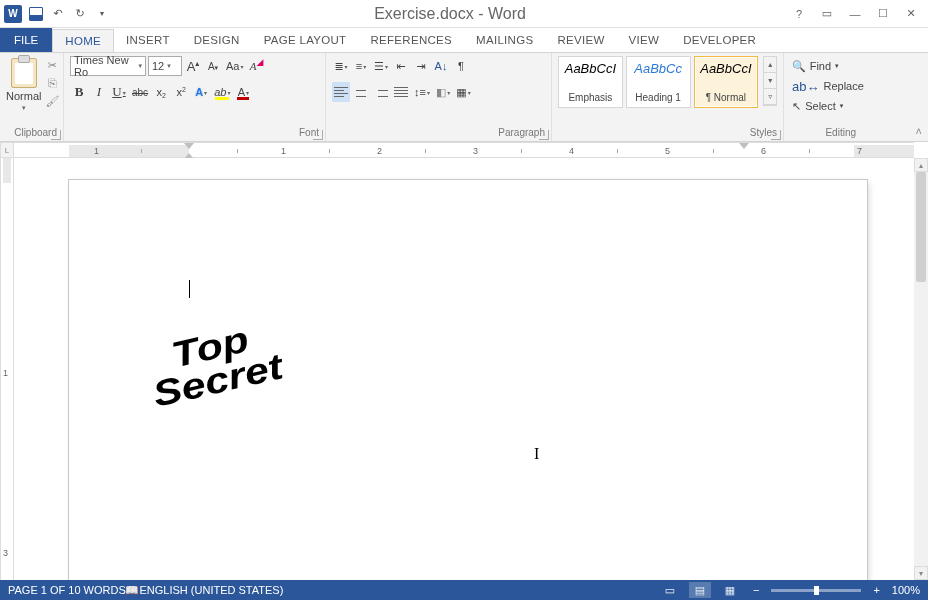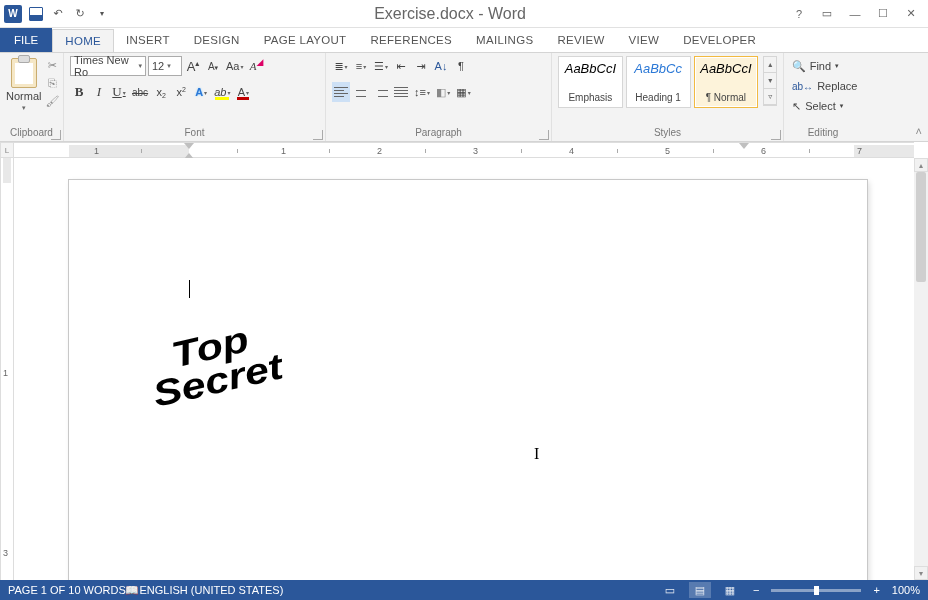--- a/index.html
+++ b/index.html
@@ -18,21 +18,21 @@
 
 .tabstrip { height: 24px; background: #fff; display: flex; align-items: flex-end; }
 .file-tab { background: #2b579a; color: #fff; padding: 4px 14px; font-size: 11.5px; height: 24px; display: flex; align-items: center; cursor: pointer; }
 .tab { padding: 4px 12px; color: #555; font-size: 11.5px; cursor: pointer; height: 24px; display: flex; align-items: center; text-transform: uppercase; letter-spacing: .3px; }
 .tab.active { color: #2b579a; border: 1px solid #d4d4d4; border-bottom: 1px solid #f3f3f3; background: #f3f3f3; position: relative; top: 1px; }
 
 
 .ribbon { height: 90px; background: #f3f3f3; border-top: 1px solid #d4d4d4; border-bottom: 1px solid #d4d4d4; display: flex; position: relative; }
 .group { border-right: 1px solid #e1e1e1; padding: 3px 6px 1px 6px; display: flex; flex-direction: column; position: relative; }
 .group-content { flex: 1; display: flex; align-items: flex-start; gap: 3px; }
-.group-label { text-align: center; font-size: 10px; color: #777; height: 14px; line-height: 14px; position: relative; }
+.group-label { text-align: right; font-size: 10px; color: #777; height: 14px; line-height: 14px; position: relative; }
 .group-launcher { position: absolute; right: 2px; bottom: 1px; width: 10px; height: 10px; border: 1px solid #aaa; border-top: none; border-left: none; font-size: 7px; color: #888; cursor: pointer; }
 
 
 .paste-btn { width: 36px; display: flex; flex-direction: column; align-items: center; gap: 2px; cursor: pointer; }
 .clipboard-icon { width: 26px; height: 30px; border: 1px solid #c9ac6f; border-radius: 2px; background: #f5e7c6; position: relative; margin-top: 2px; }
 .clipboard-icon::before { content: ""; position: absolute; top: -4px; left: 6px; right: 6px; height: 6px; border: 1px solid #aaa; border-radius: 2px; background: #ddd; }
 .clipboard-icon::after { content: ""; position: absolute; top: 4px; left: 3px; right: 3px; bottom: 3px; background: #fff; }
 .mini-btns { display: flex; flex-direction: column; gap: 4px; padding-top: 2px; }
 .mini-icon { width: 16px; height: 14px; cursor: pointer; display:flex;align-items:center;justify-content:center;color:#888;font-size:11px; }
 
@@ -317,21 +317,21 @@
   </div>
 
   <div class="group" style="width:78px;border-right:none">
     <div class="group-content" style="flex-direction:column;gap:0">
       <div class="edit-item">
           <span style="color:#2b579a">🔍</span>
           <span>Find</span>
           <span class="dd" style="font-size:7px">▾</span>
         </div>
       <div class="edit-item">
-          <span style="font-size:10px;color:#2b579a">ab↔</span>
+          <span style="font-size:13px;color:#2b579a">ab↔</span>
           <span>Replace</span>
         </div>
       <div class="edit-item">
           <span>↖</span>
           <span>Select</span>
           <span class="dd" style="font-size:7px">▾</span>
         </div>
     </div>
     <div class="group-label">Editing</div>
   </div>

